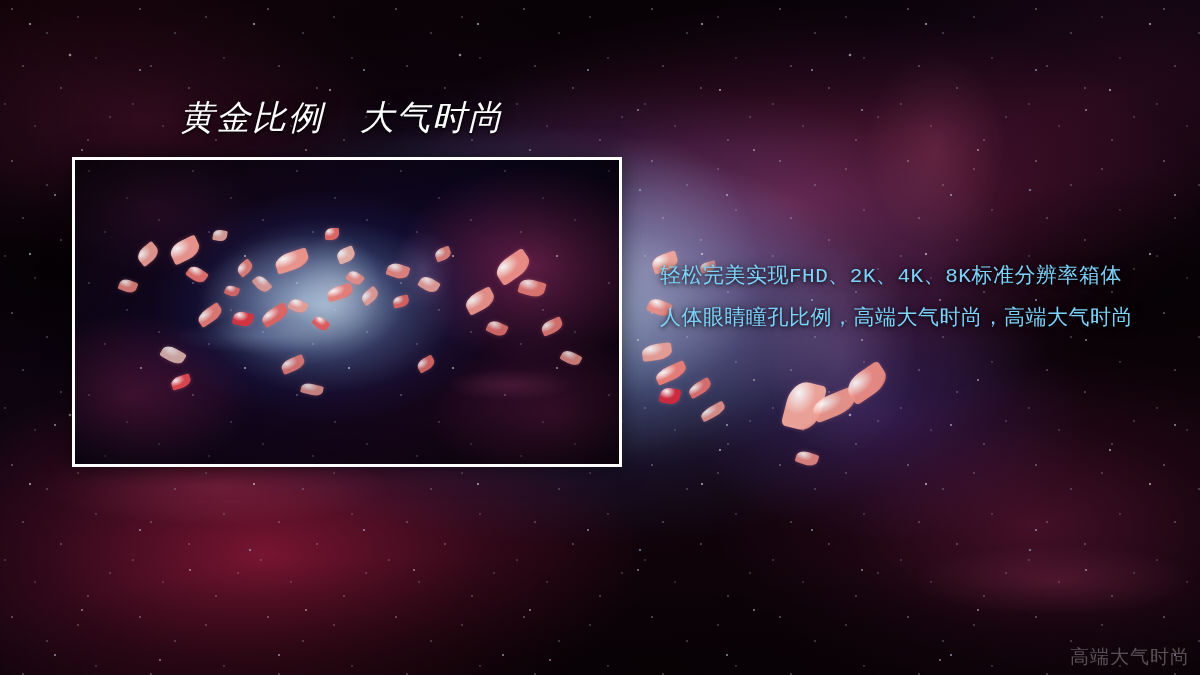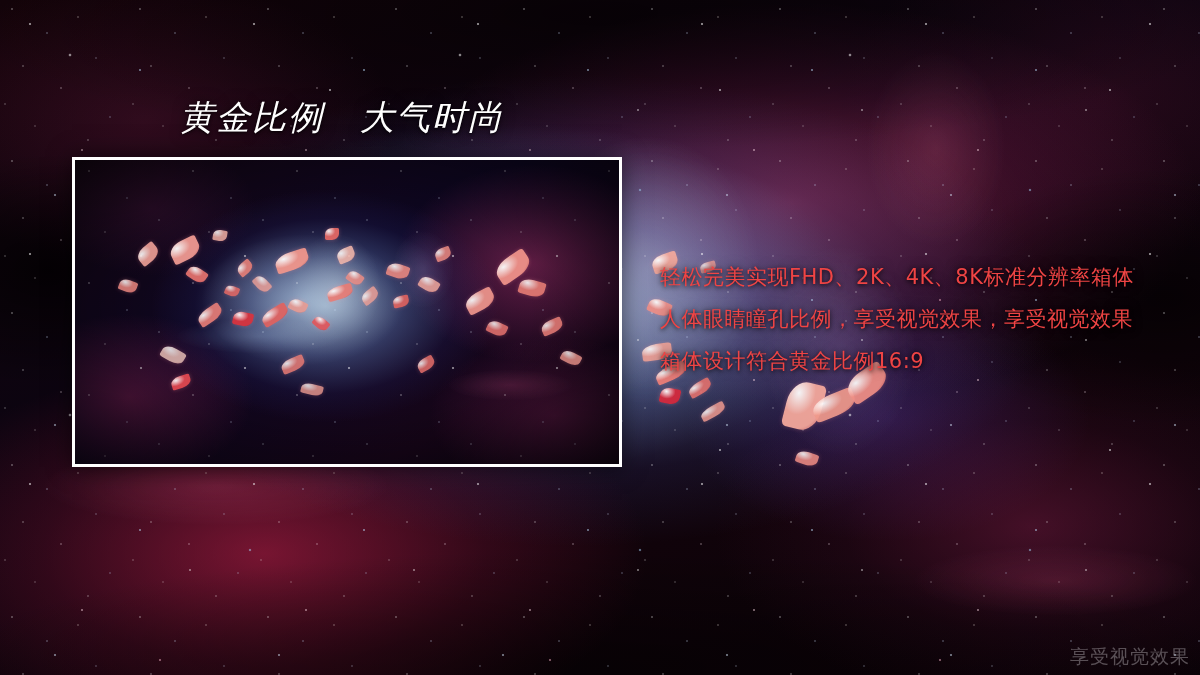--- a/index.html
+++ b/index.html
@@ -129,23 +129,24 @@
       radial-gradient(1.6px 1.6px at 66px 96px, rgba(255,255,255,.92), transparent);
     background-size:104px 112px;background-repeat:repeat;opacity:.9;
   }
 
   
   .petal{position:absolute;border-radius:50% 12% 50% 12%;pointer-events:none;}
 
   
   #body-copy{
     position:absolute;left:660px;top:256px;width:500px;
-    font-size:21px;line-height:42px;color:#ef4444;letter-spacing:.5px;
+    font-size:21px;line-height:42px;color:#7dd3fc;letter-spacing:.5px;
     text-shadow:0 1px 4px rgba(0,0,0,.85),0 0 12px rgba(0,0,0,.55);
     white-space:nowrap;
+    font-family:Liberation Mono, monospace;
   }
   #body-copy .ln{display:block;}
 
   
   #watermark{
     position:absolute;right:10px;bottom:5px;
     font-size:19px;letter-spacing:1px;
     color:rgba(190,185,190,0.42);
   }
 </style>
@@ -218,19 +219,18 @@
           <div class="petal" style="left: 62px; top: 86px; width: 22px; height: 16px; opacity: 0.9; transform: rotate(-40deg); background: radial-gradient(120% 120% at 28% 26%, rgb(255, 255, 255) 0%, rgb(241, 162, 152) 38%, rgb(241, 162, 152) 62%, rgba(150, 20, 40, 0.92) 100%); box-shadow: rgba(255, 150, 160, 0.3) 0px 0px 4px;"></div>
           <div class="petal" style="left: 44px; top: 120px; width: 18px; height: 12px; opacity: 0.85; transform: rotate(20deg); background: radial-gradient(120% 120% at 28% 26%, rgb(255, 255, 255) 0%, rgb(236, 136, 128) 38%, rgb(236, 136, 128) 62%, rgba(150, 20, 40, 0.92) 100%); box-shadow: rgba(255, 150, 160, 0.3) 0px 0px 4px;"></div>
           <div class="petal" style="left: 466px; top: 160px; width: 22px; height: 13px; opacity: 0.85; transform: rotate(-24deg); background: radial-gradient(120% 120% at 28% 26%, rgb(255, 255, 255) 0%, rgb(235, 128, 120) 38%, rgb(235, 128, 120) 62%, rgba(150, 20, 40, 0.92) 100%); box-shadow: rgba(255, 150, 160, 0.3) 0px 0px 4px;"></div>
           <div class="petal" style="left: 486px; top: 192px; width: 20px; height: 12px; opacity: 0.8; transform: rotate(28deg); background: radial-gradient(120% 120% at 28% 26%, rgb(255, 255, 255) 0%, rgb(238, 150, 140) 38%, rgb(238, 150, 140) 62%, rgba(150, 20, 40, 0.92) 100%); box-shadow: rgba(255, 150, 160, 0.3) 0px 0px 4px;"></div>
         </div>
     </div>
   </div>
 
   <div id="body-copy">
     <span class="ln">轻松完美实现FHD、2K、4K、8K标准分辨率箱体</span>
-    <span class="ln">人体眼睛瞳孔比例，享受视觉效果，享受视觉效果</span>
-    <span class="ln">箱体设计符合黄金比例16:9</span>
+    <span class="ln">人体眼睛瞳孔比例，高端大气时尚，高端大气时尚</span>
   </div>
 
-  <div id="watermark">享受视觉效果</div>
+  <div id="watermark">高端大气时尚</div>
 
 </div>
 
 </body></html>

